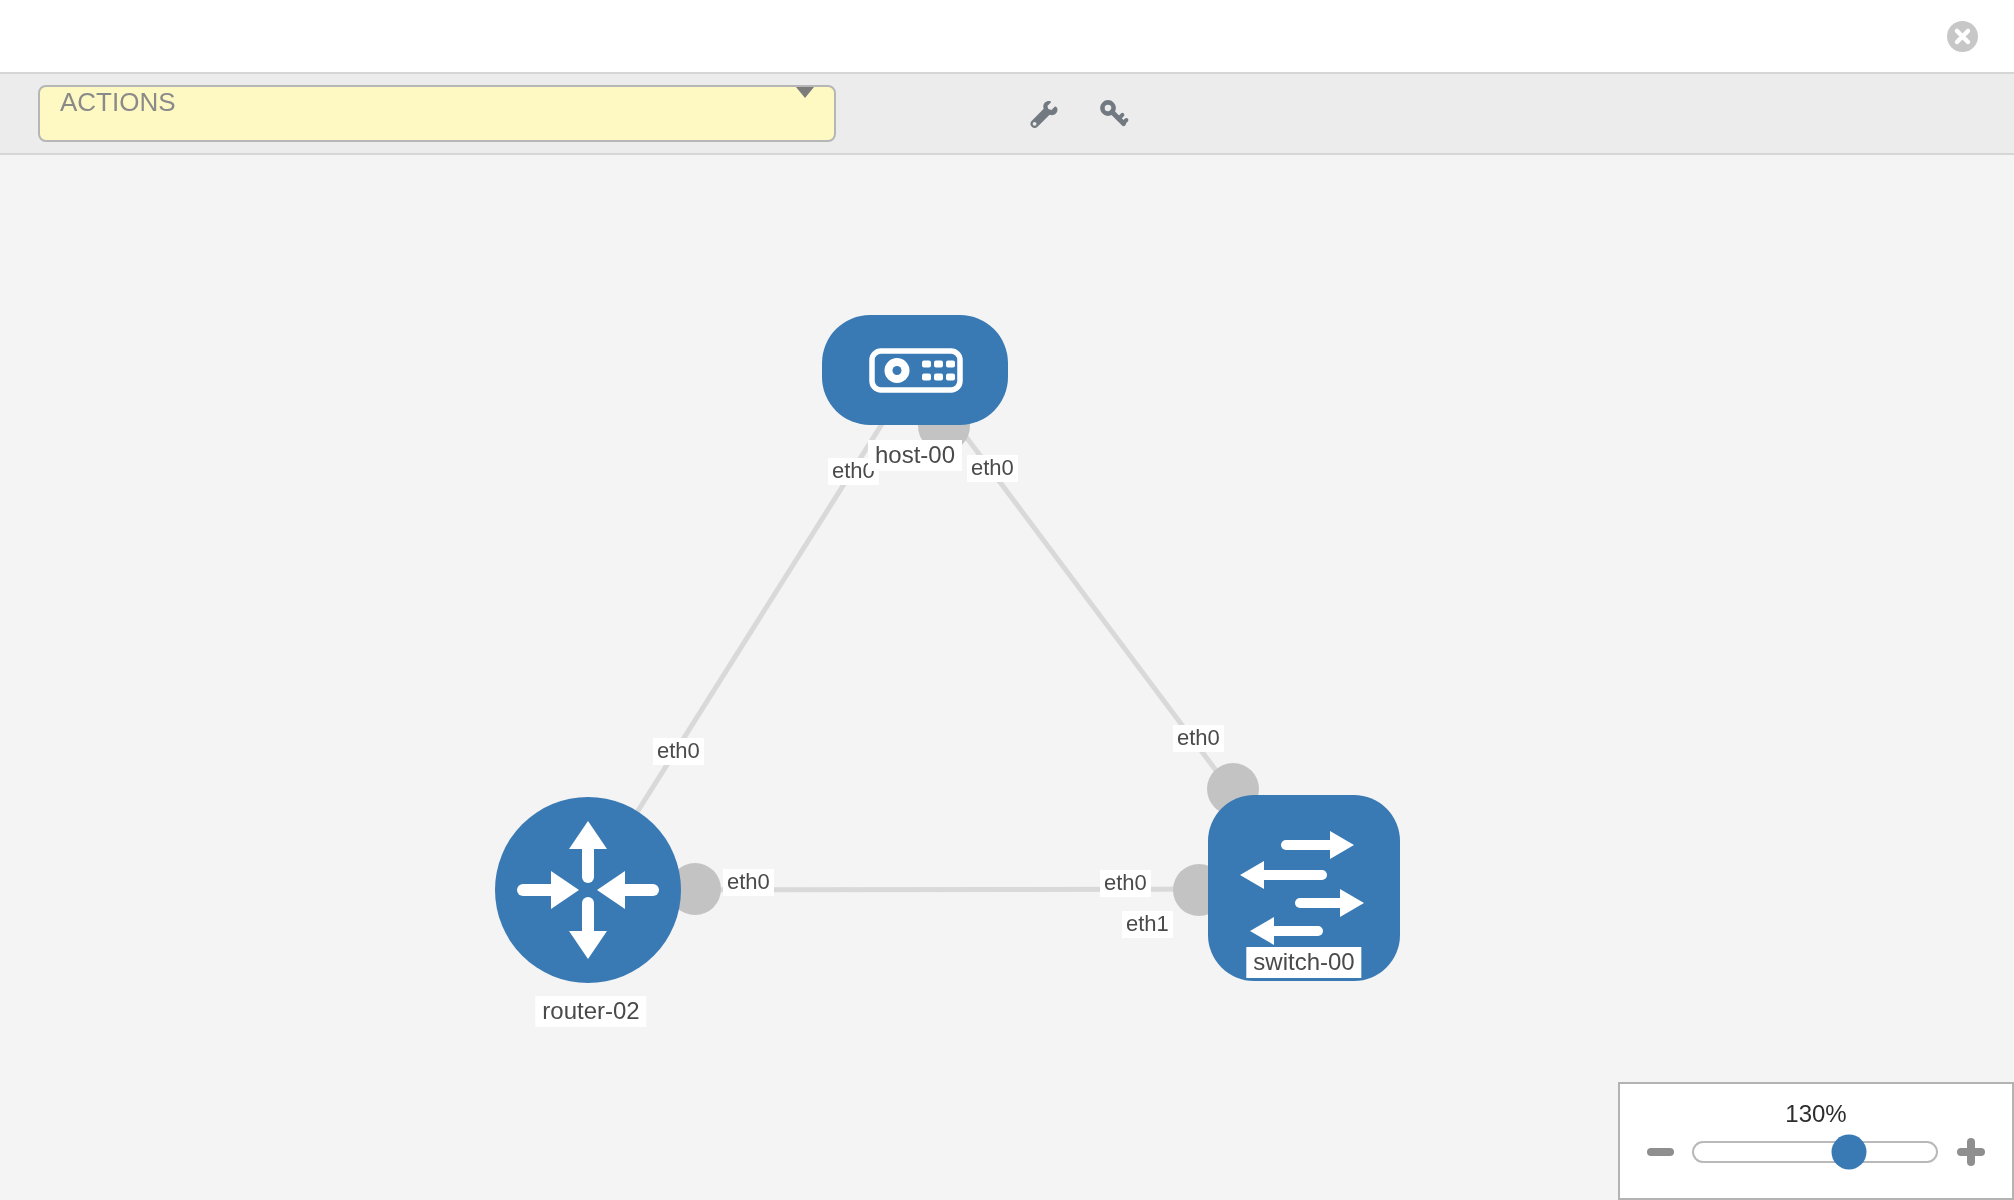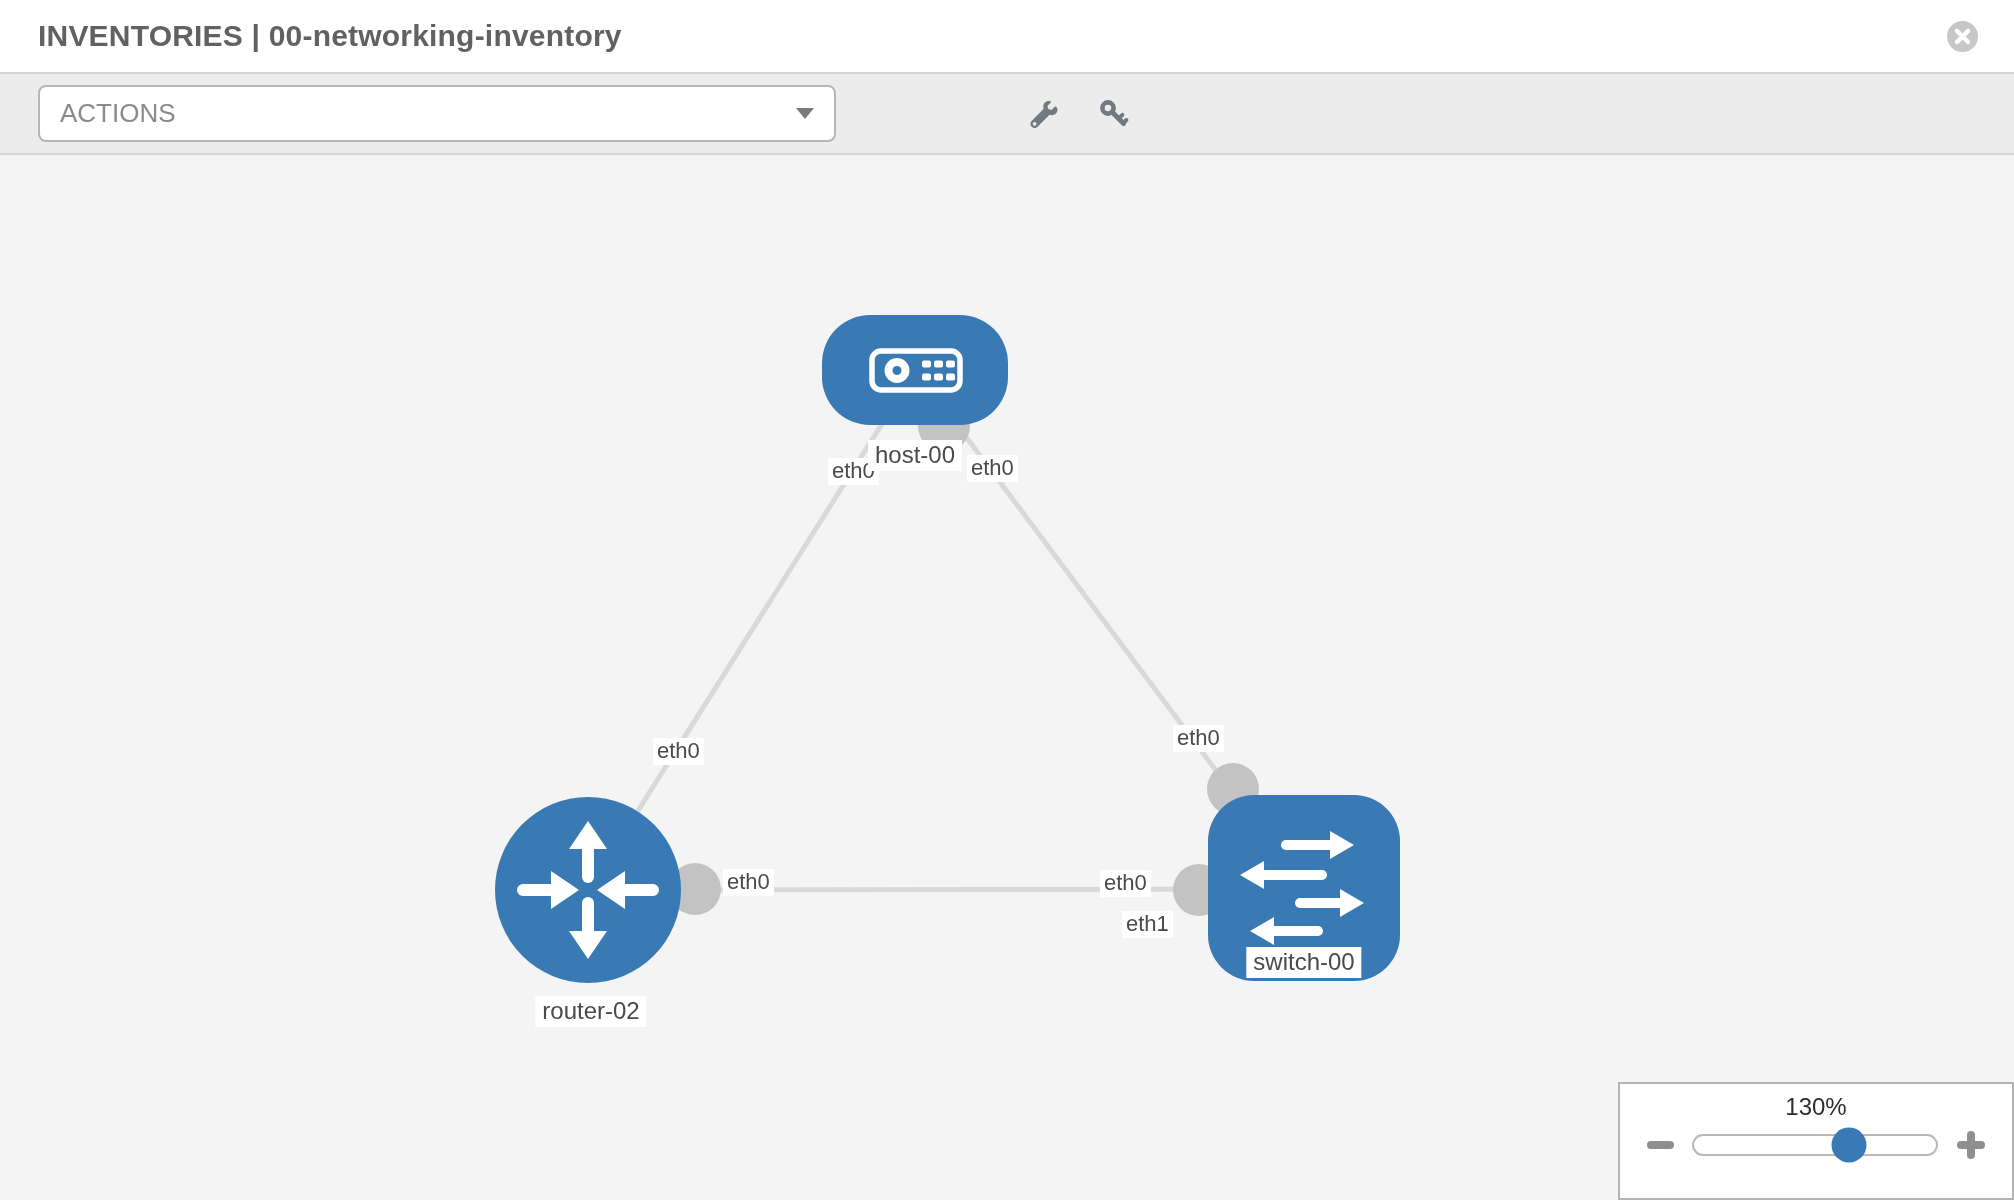--- a/index.html
+++ b/index.html
@@ -26,23 +26,23 @@
 
   
   .toolbar {
     height: 81px; background: #ececec;
     border-bottom: 2px solid #d6d6d6;
     display: flex; align-items: center;
     padding: 0 36px 0 38px;
     flex: 0 0 auto;
   }
   .select-box {
-    height: 57px; background: #ffffff;
+    height: 57px; background: #fef9c3;
     border: 2px solid #b6b6b6; border-radius: 8px;
-    display: flex; align-items: center;
+    display: flex; 
     padding: 0 20px; color: #8a8a8a; font-size: 26px;
     cursor: pointer;
   }
   .select-box .caret { margin-left: auto; }
   .actions-box { width: 798px; }
   .search-box { width: 796px; margin-left: auto; }
   .caret {
     width: 0; height: 0;
     border-left: 9px solid transparent;
     border-right: 9px solid transparent;
@@ -63,21 +63,21 @@
   }
   .node-lbl { font-size: 24px; padding: 2px 7px 4px; transform: translateX(-50%); }
   .if-lbl   { font-size: 22px; padding: 1px 4px 3px; }
 
   
   .zoom-panel {
     position: absolute; right: 0; bottom: 0;
     width: 396px; height: 118px;
     background: #ffffff; border: 2px solid #b3b3b3;
   }
-  .zoom-level { margin-top: 9px; text-align: center; font-size: 24px; color: #2d2d2d; }
+  .zoom-level { margin-top: 16px; text-align: center; font-size: 24px; color: #2d2d2d; }
   .zoom-row { display: flex; align-items: center; margin-top: 9px; padding: 0 26px 0 27px; }
   .zoom-minus { width: 27px; height: 8px; border-radius: 4px; background: #8f8f8f; cursor: pointer; flex: 0 0 auto; }
   .zoom-plus { position: relative; width: 30px; height: 30px; cursor: pointer; flex: 0 0 auto; }
   .zoom-plus::before, .zoom-plus::after {
     content: ""; position: absolute; background: #8f8f8f; border-radius: 4px;
   }
   .zoom-plus::before { left: 1px; top: 11px; width: 28px; height: 8px; }
   .zoom-plus::after  { left: 11px; top: 1px; width: 8px; height: 28px; }
   .zoom-track {
     flex: 1 1 auto; height: 22px; margin: 0 18px;
@@ -90,21 +90,20 @@
     background: #397ab5; transform: translate(-50%, -50%);
     cursor: grab;
   }
 </style>
 </head>
 <body>
 
 <div class="app">
 
   <div class="header">
-    <div class="title">INVENTORIES | 00-networking-inventory</div>
     <svg class="close-btn" viewBox="0 0 31 31">
       <circle cx="15.5" cy="15.5" r="15.5" fill="#c7c7c7"></circle>
       <path d="M10 10 L21 21 M21 10 L10 21" stroke="#ffffff" stroke-width="4.5" stroke-linecap="round" fill="none"></path>
     </svg>
   </div>
 
   <div class="toolbar">
     <div class="select-box actions-box">
       <span>ACTIONS</span>
       <span class="caret"></span>

